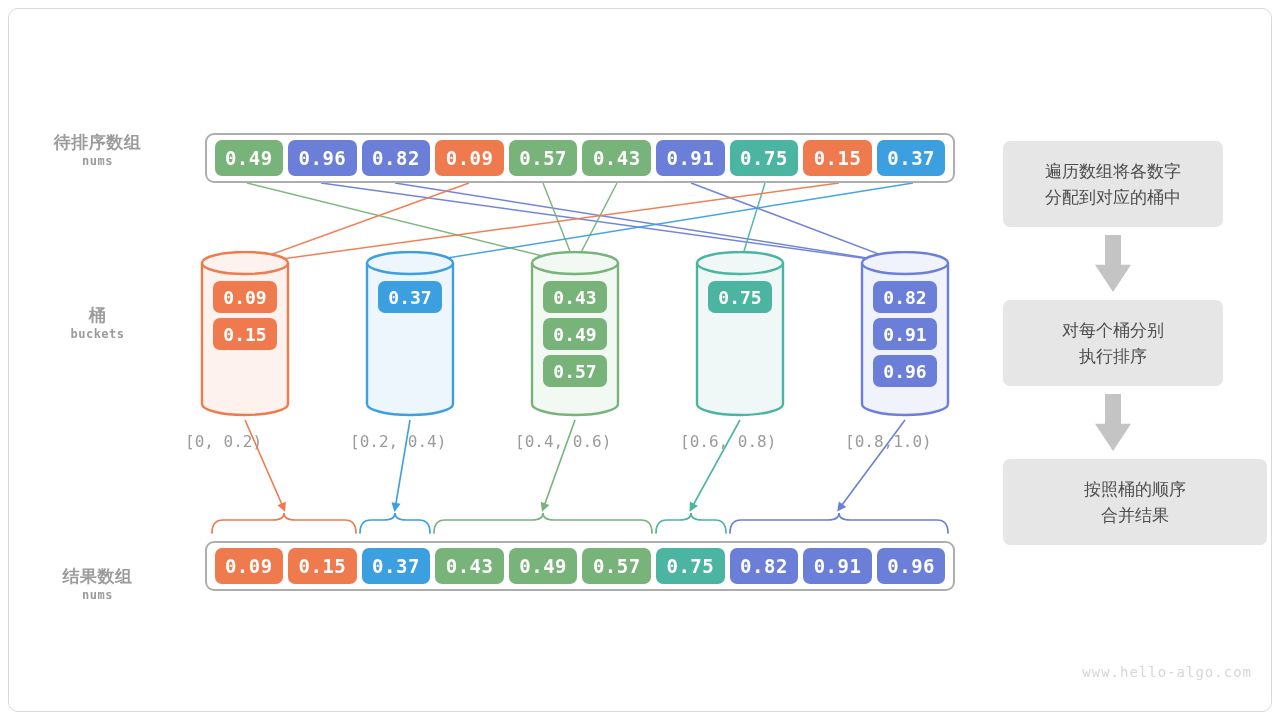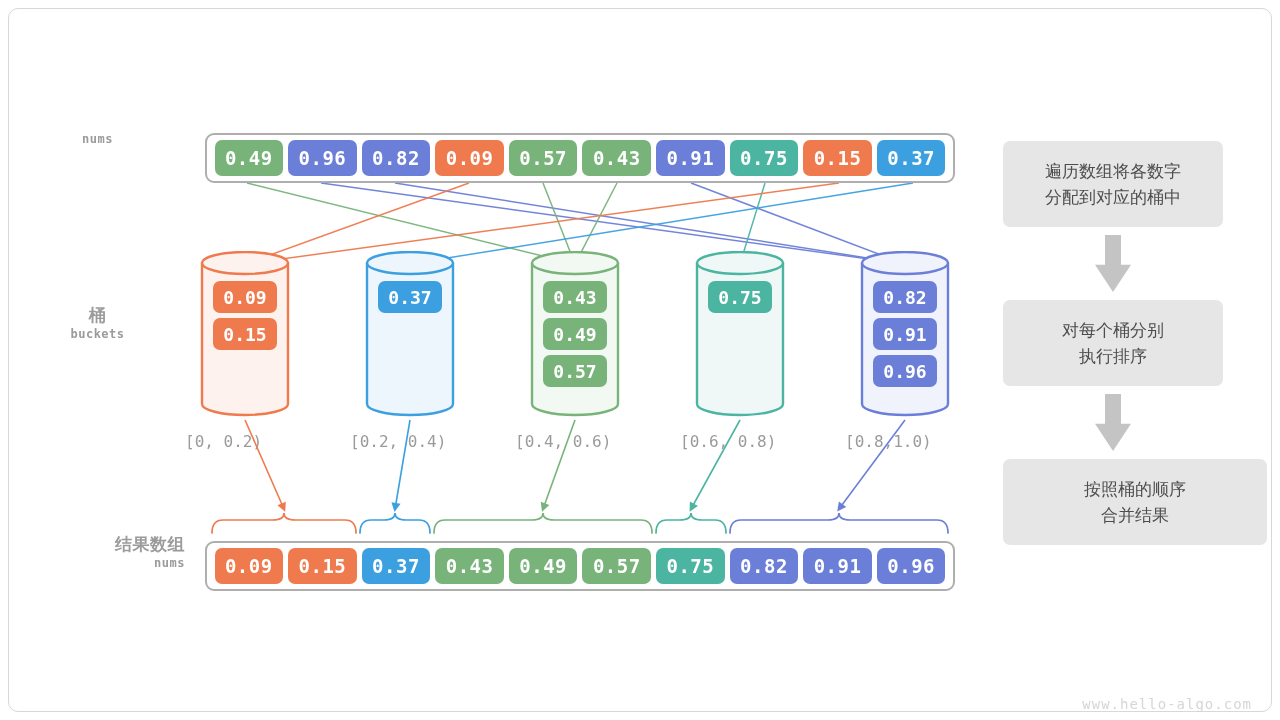--- a/index.html
+++ b/index.html
@@ -65,42 +65,43 @@
   
   .flow-box{
     position:absolute;box-sizing:border-box;
     background:#e6e6e6;border-radius:7px;
     display:flex;flex-direction:column;align-items:center;justify-content:center;
     color:#4d4d4d;font-size:17px;line-height:1.55;text-align:center;
   }
   .flow-box span{display:block;}
 
   .watermark{
-    position:absolute;right:28px;bottom:8px;
+    position:absolute;right:28px;bottom:40px;
     color:#d6d6d6;font-size:14px;letter-spacing:1px;
     font-family:"DejaVu Sans Mono","Liberation Mono",monospace;
   }
 </style>
 </head>
 <body>
 
 <div id="stage">
   <div class="frame"></div>
 
   <div class="row-label" style="left:10px;top:132px;width:175px;">
+    <span class="cn">待排序数组</span>
     <span class="en">nums</span>
   </div>
 
   <div class="row-label" style="left:10px;top:305px;width:175px;">
     <span class="cn">桶</span>
     <span class="en">buckets</span>
   </div>
 
 
-  <div class="row-label" style="left:10px;top:534px;width:175px;text-align:right;">
+  <div class="row-label" style="left:10px;top:566px;width:175px;">
     <span class="cn">结果数组</span>
     <span class="en">nums</span>
   </div>
 
   <svg class="layer lines" viewBox="0 0 1280 720">
       <line x1="247" y1="183" x2="575" y2="264" stroke="#78b37a" stroke-width="1.5" opacity="0.95"></line>
       <line x1="321" y1="183" x2="905" y2="264" stroke="#6c7fd8" stroke-width="1.5" opacity="0.95"></line>
       <line x1="395" y1="183" x2="905" y2="264" stroke="#6c7fd8" stroke-width="1.5" opacity="0.95"></line>
       <line x1="469" y1="183" x2="245" y2="264" stroke="#ef7a4d" stroke-width="1.5" opacity="0.95"></line>
       <line x1="543" y1="183" x2="575" y2="264" stroke="#78b37a" stroke-width="1.5" opacity="0.95"></line>

